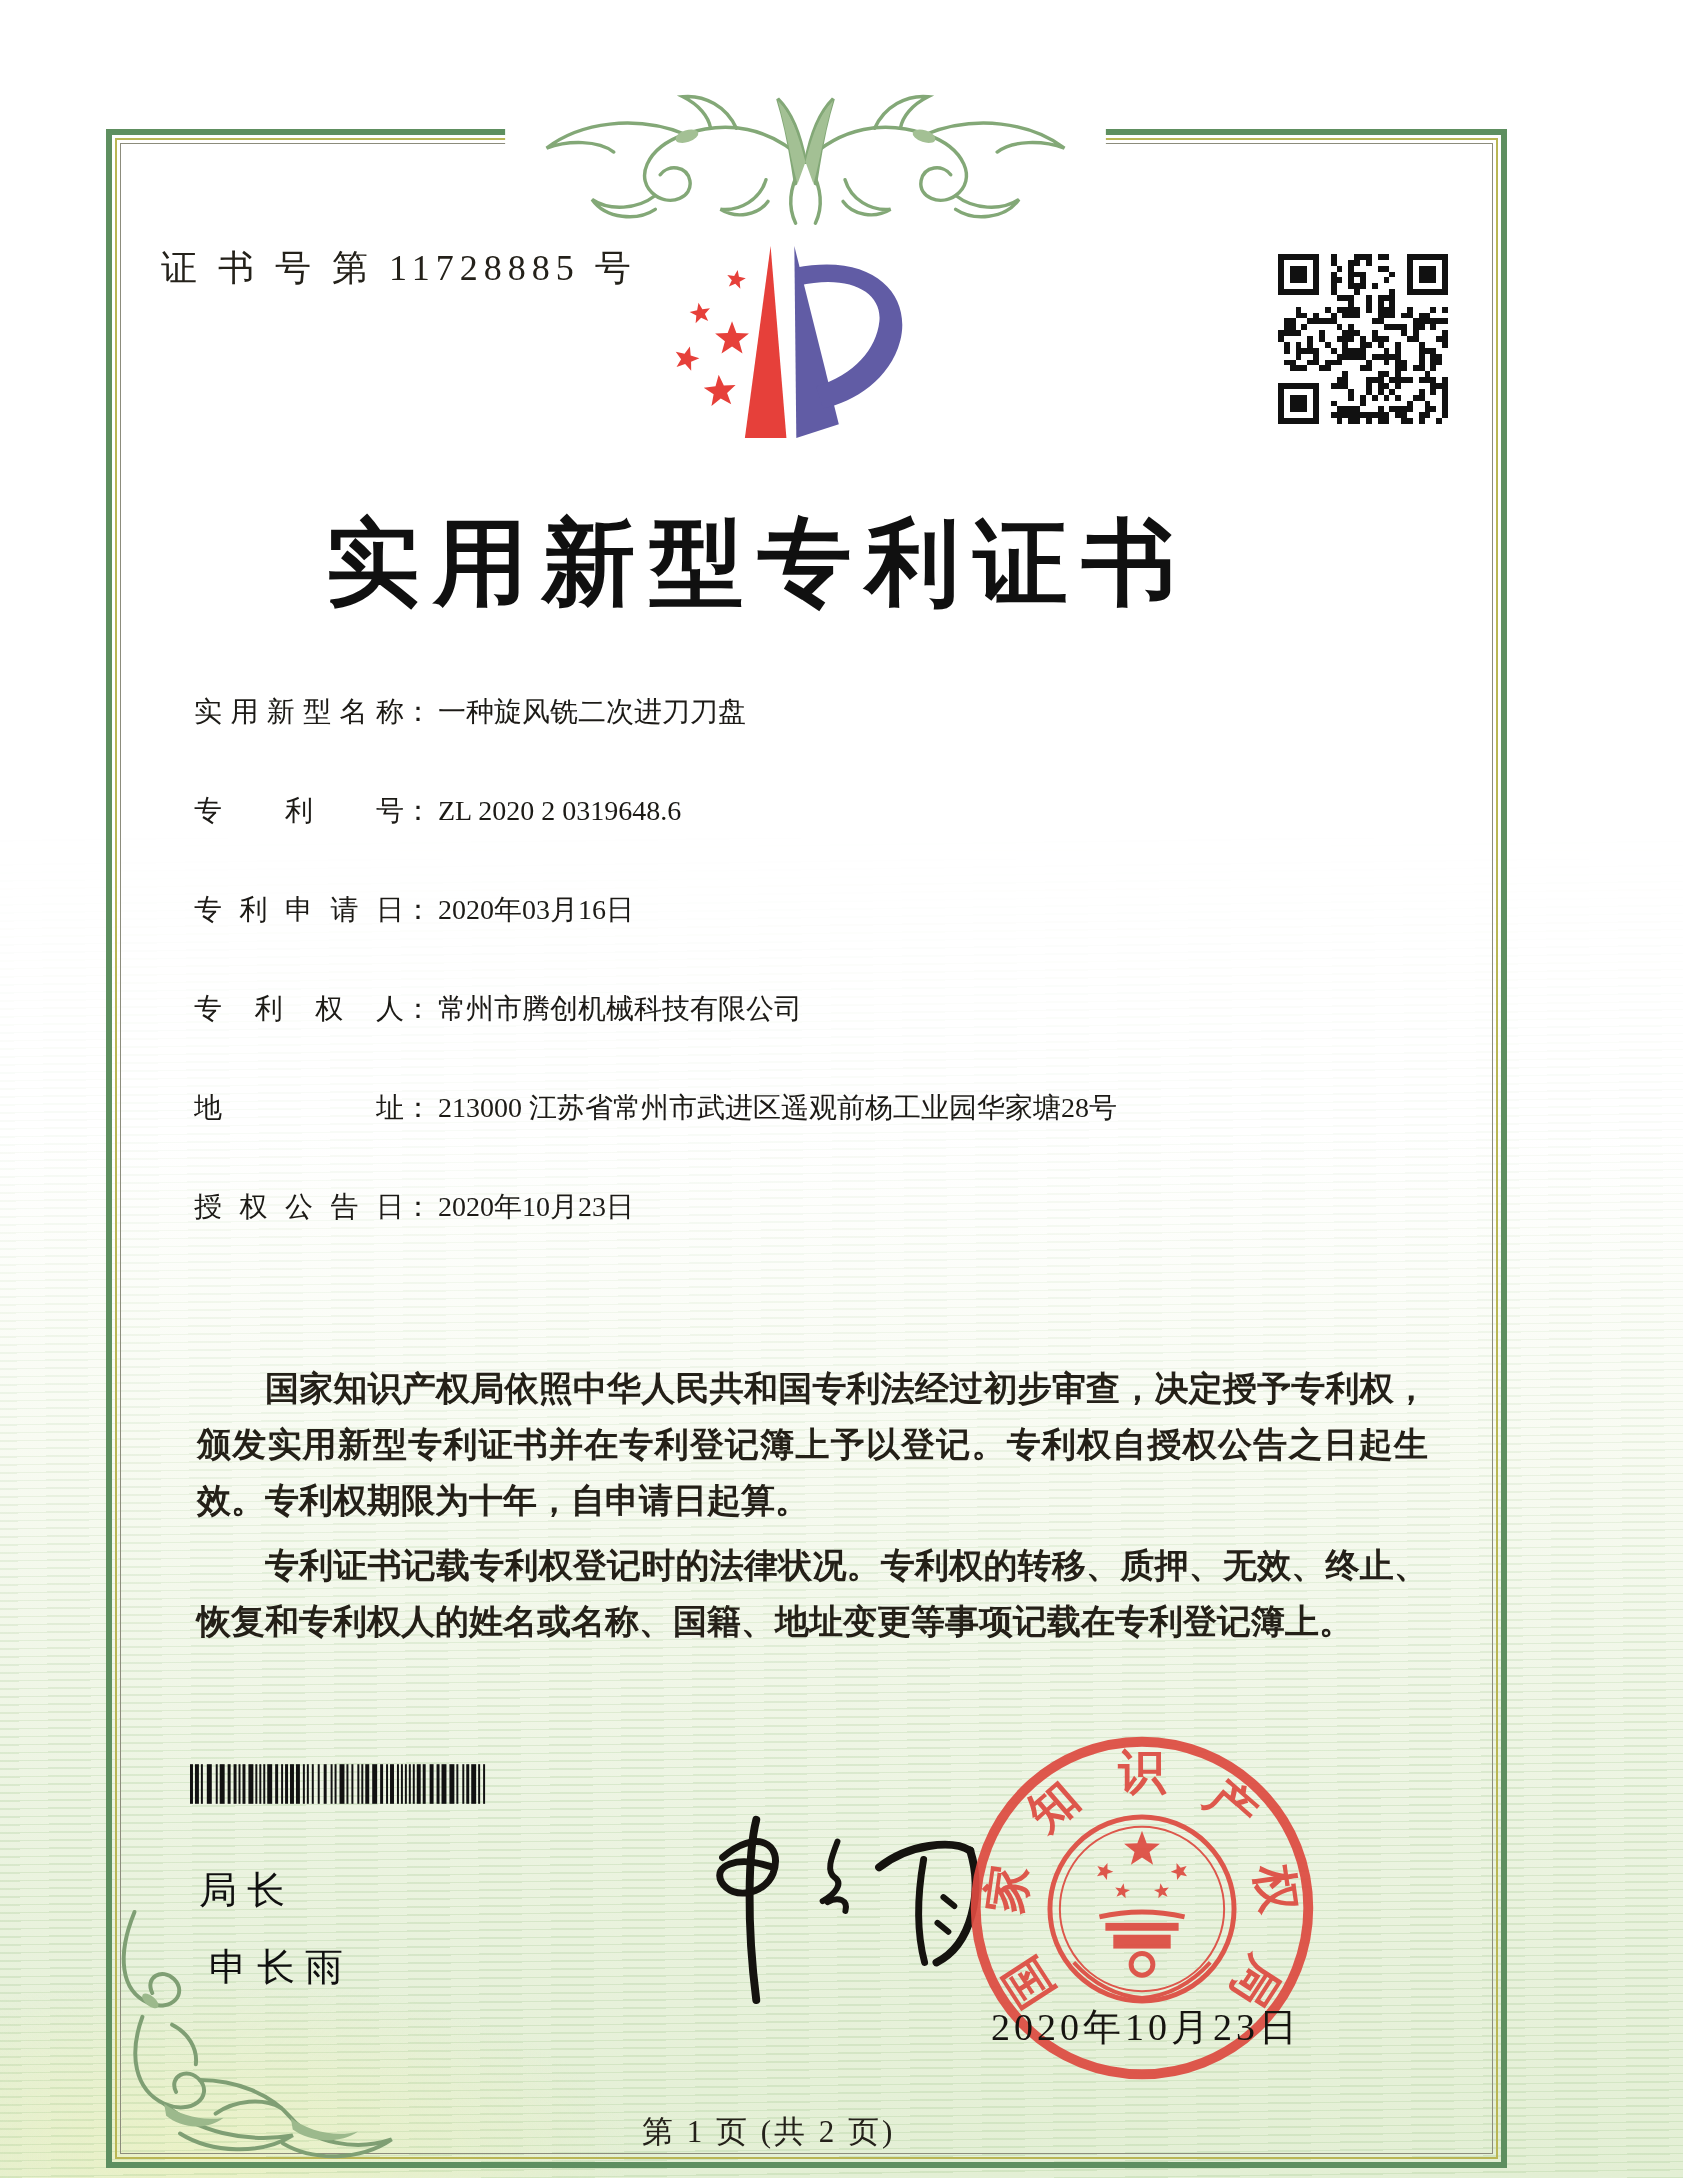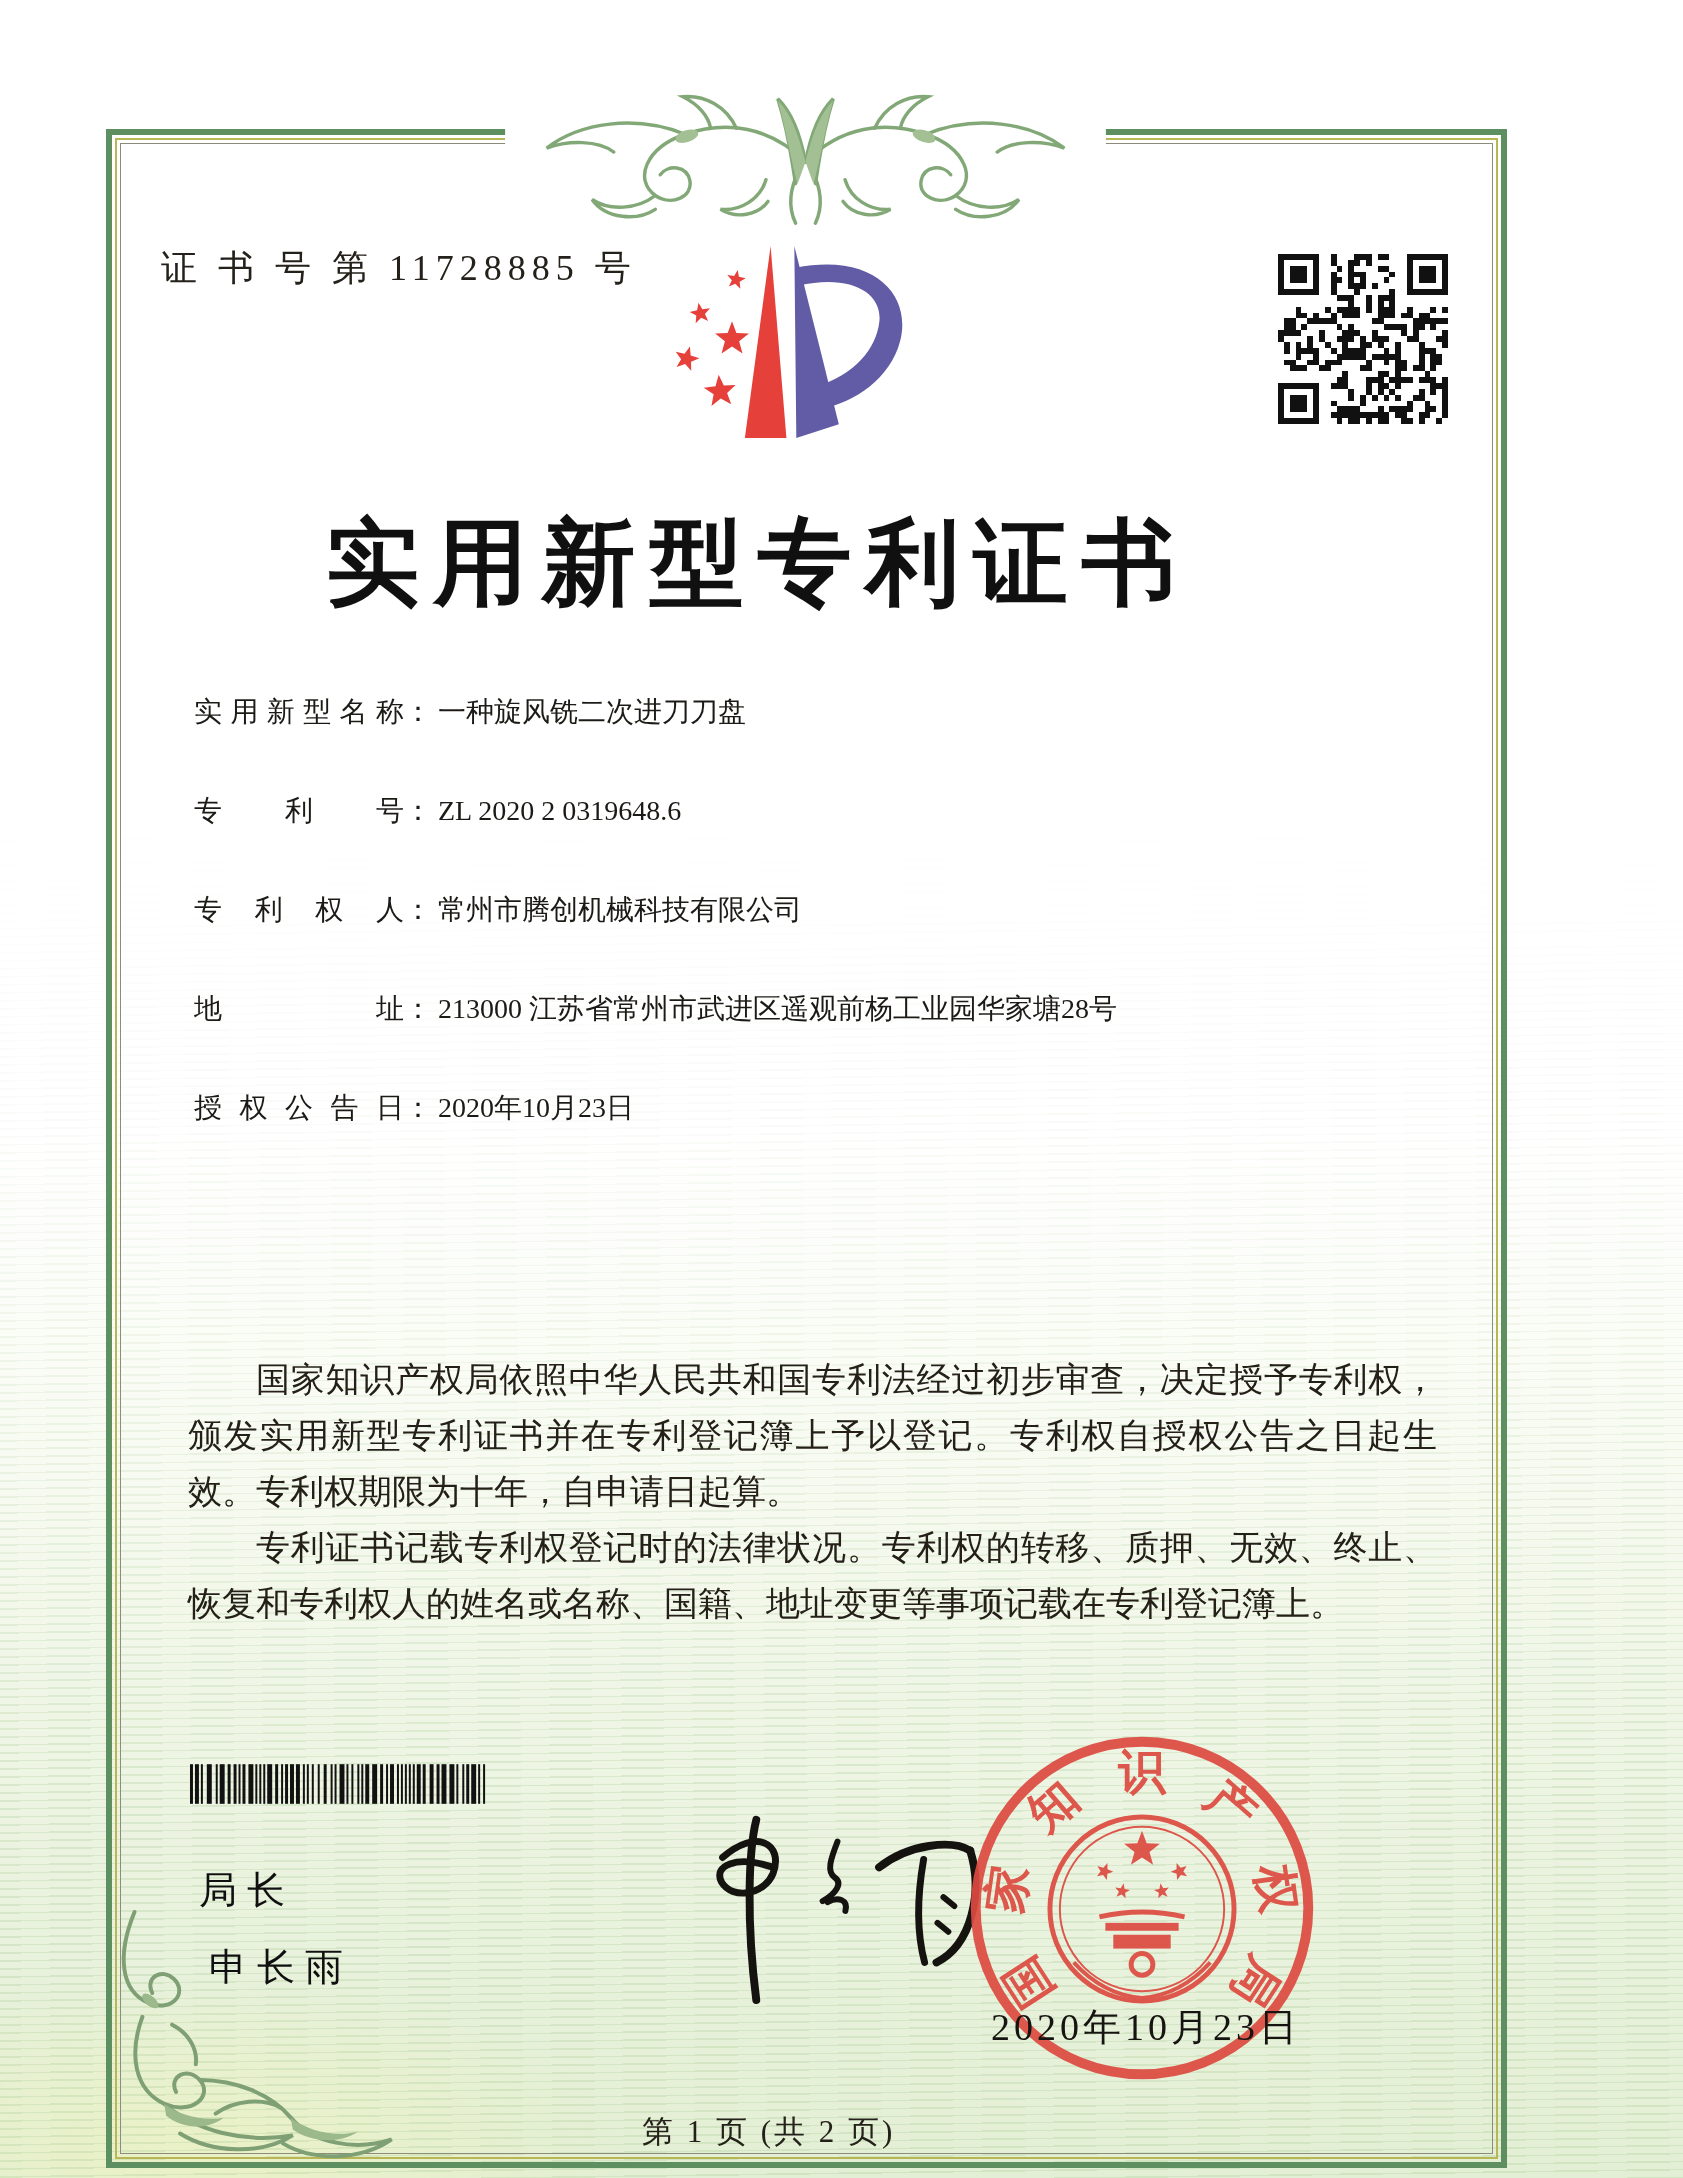--- a/index.html
+++ b/index.html
@@ -32,21 +32,21 @@
 
   .fields{position:absolute; left:194px; top:693px; width:1238px; font-size:28px;}
   .f-row{position:relative; height:48px; margin-bottom:51px; white-space:nowrap;}
   .f-label{display:inline-block; width:210px; text-align:justify; text-align-last:justify; vertical-align:top;}
   .f-colon{display:inline-block; width:34px;}
   .f-second{position:absolute; left:606px; top:0;}
   .f-label2{width:190px;}
 
   .paras{position:absolute; left:188px; top:1352px; width:1249px; font-size:34px; line-height:56px;
          text-align:justify; color:#242018;}
-  .paras p{margin:0; text-indent:2em;}
+  .paras p{margin:9px; text-indent:2em;font-weight:bold;}
 
   .barcode{position:absolute; left:190px; top:1764px;}
 
   .signer-title,.signer-name{position:absolute; left:199px; font-family:"Liberation Sans","DejaVu Sans",sans-serif;
          font-size:38px; letter-spacing:10px; color:#101010; z-index:4;}
   .signer-title{top:1865px;}
   .signer-name{top:1942px;margin-left:10px;}
   .signature{position:absolute; left:661px; top:1804px; z-index:4;}
 
   .seal{position:absolute; left:949px; top:1715px; z-index:4; opacity:.92;}
@@ -414,20 +414,21 @@
     </svg>
 
   <h1 class="title">实用新型专利证书</h1>
 
   <div class="fields" id="fields">
   <div class="f-row"><span class="f-label">实用新型名称</span><span class="f-colon f-colon1">：</span><span class="f-value">一种旋风铣二次进刀刀盘</span></div>
 
 
   <div class="f-row"><span class="f-label">专利号</span><span class="f-colon f-colon1">：</span><span class="f-value">ZL 2020 2 0319648.6</span></div>
 
+  <div class="f-row"><span class="f-label">专利申请日</span><span class="f-colon f-colon1">：</span><span class="f-value">2020年03月16日</span></div>
 
   <div class="f-row"><span class="f-label">专利权人</span><span class="f-colon f-colon1">：</span><span class="f-value">常州市腾创机械科技有限公司</span></div>
 
   <div class="f-row"><span class="f-label">地址</span><span class="f-colon f-colon1">：</span><span class="f-value">213000 江苏省常州市武进区遥观前杨工业园华家塘28号</span></div>
 
   <div class="f-row"><span class="f-label">授权公告日</span><span class="f-colon f-colon1">：</span><span class="f-value">2020年10月23日</span></div>
 </div>
 
   <div class="paras">
     <p>国家知识产权局依照中华人民共和国专利法经过初步审查，决定授予专利权，颁发实用新型专利证书并在专利登记簿上予以登记。专利权自授权公告之日起生效。专利权期限为十年，自申请日起算。</p>

